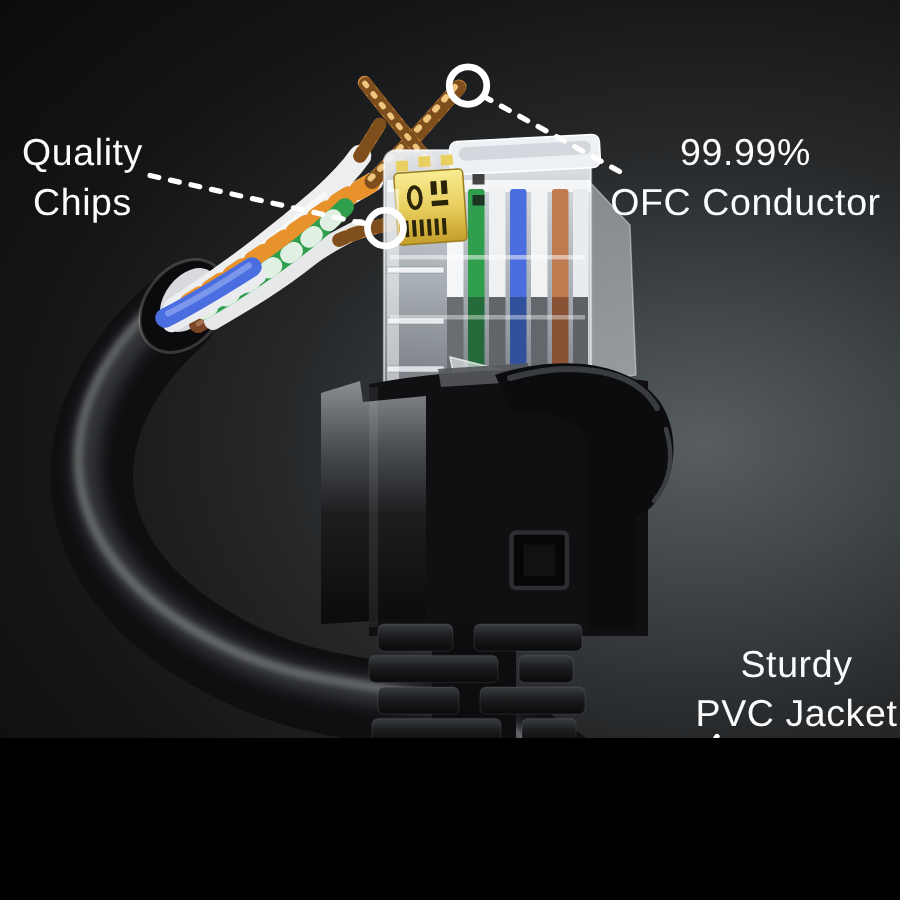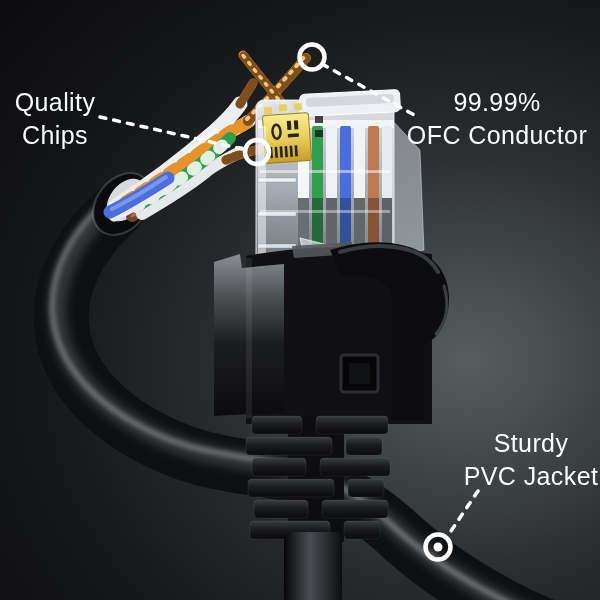--- a/index.html
+++ b/index.html
@@ -1,17 +1,17 @@
 <!DOCTYPE html>
 <html style="--background-center: #585d5f; --background-edge: #0a0a0c; --cable-jacket: #0e0f11; --wire-white: #eceef0; --wire-orange: #e8922c; --wire-green: #2f9e4d; --wire-blue: #4a6de0; --wire-brown: #7b4527; --copper: #c9883a; --copper-dark: #7e4e1c; --copper-light: #f0c67e; --gold-contact: #e9cf5f; --marker-white: #ffffff;"><head>
 <meta charset="utf-8">
 <style>
   html,body{margin:0;padding:0;background:#000;}
   .stage{
-    position:relative;width:600px;height:600px;overflow:hidden;
+    position:relative;width:600px;height:492px;overflow:hidden;
     font-family:"Liberation Sans",sans-serif;
     background:radial-gradient(110% 95% at 78% 60%,
       var(--background-center,#585d5f) 0%,
       #3d4244 22%, #26282a 42%, #141517 68%, var(--background-edge,#0a0a0c) 100%);
   }
   .scene{position:absolute;left:0;top:0;}
   .callout{
     position:absolute;color:#fafbfc;text-align:center;
     font-size:25px;line-height:33px;letter-spacing:.4px;font-weight:400;
   }

